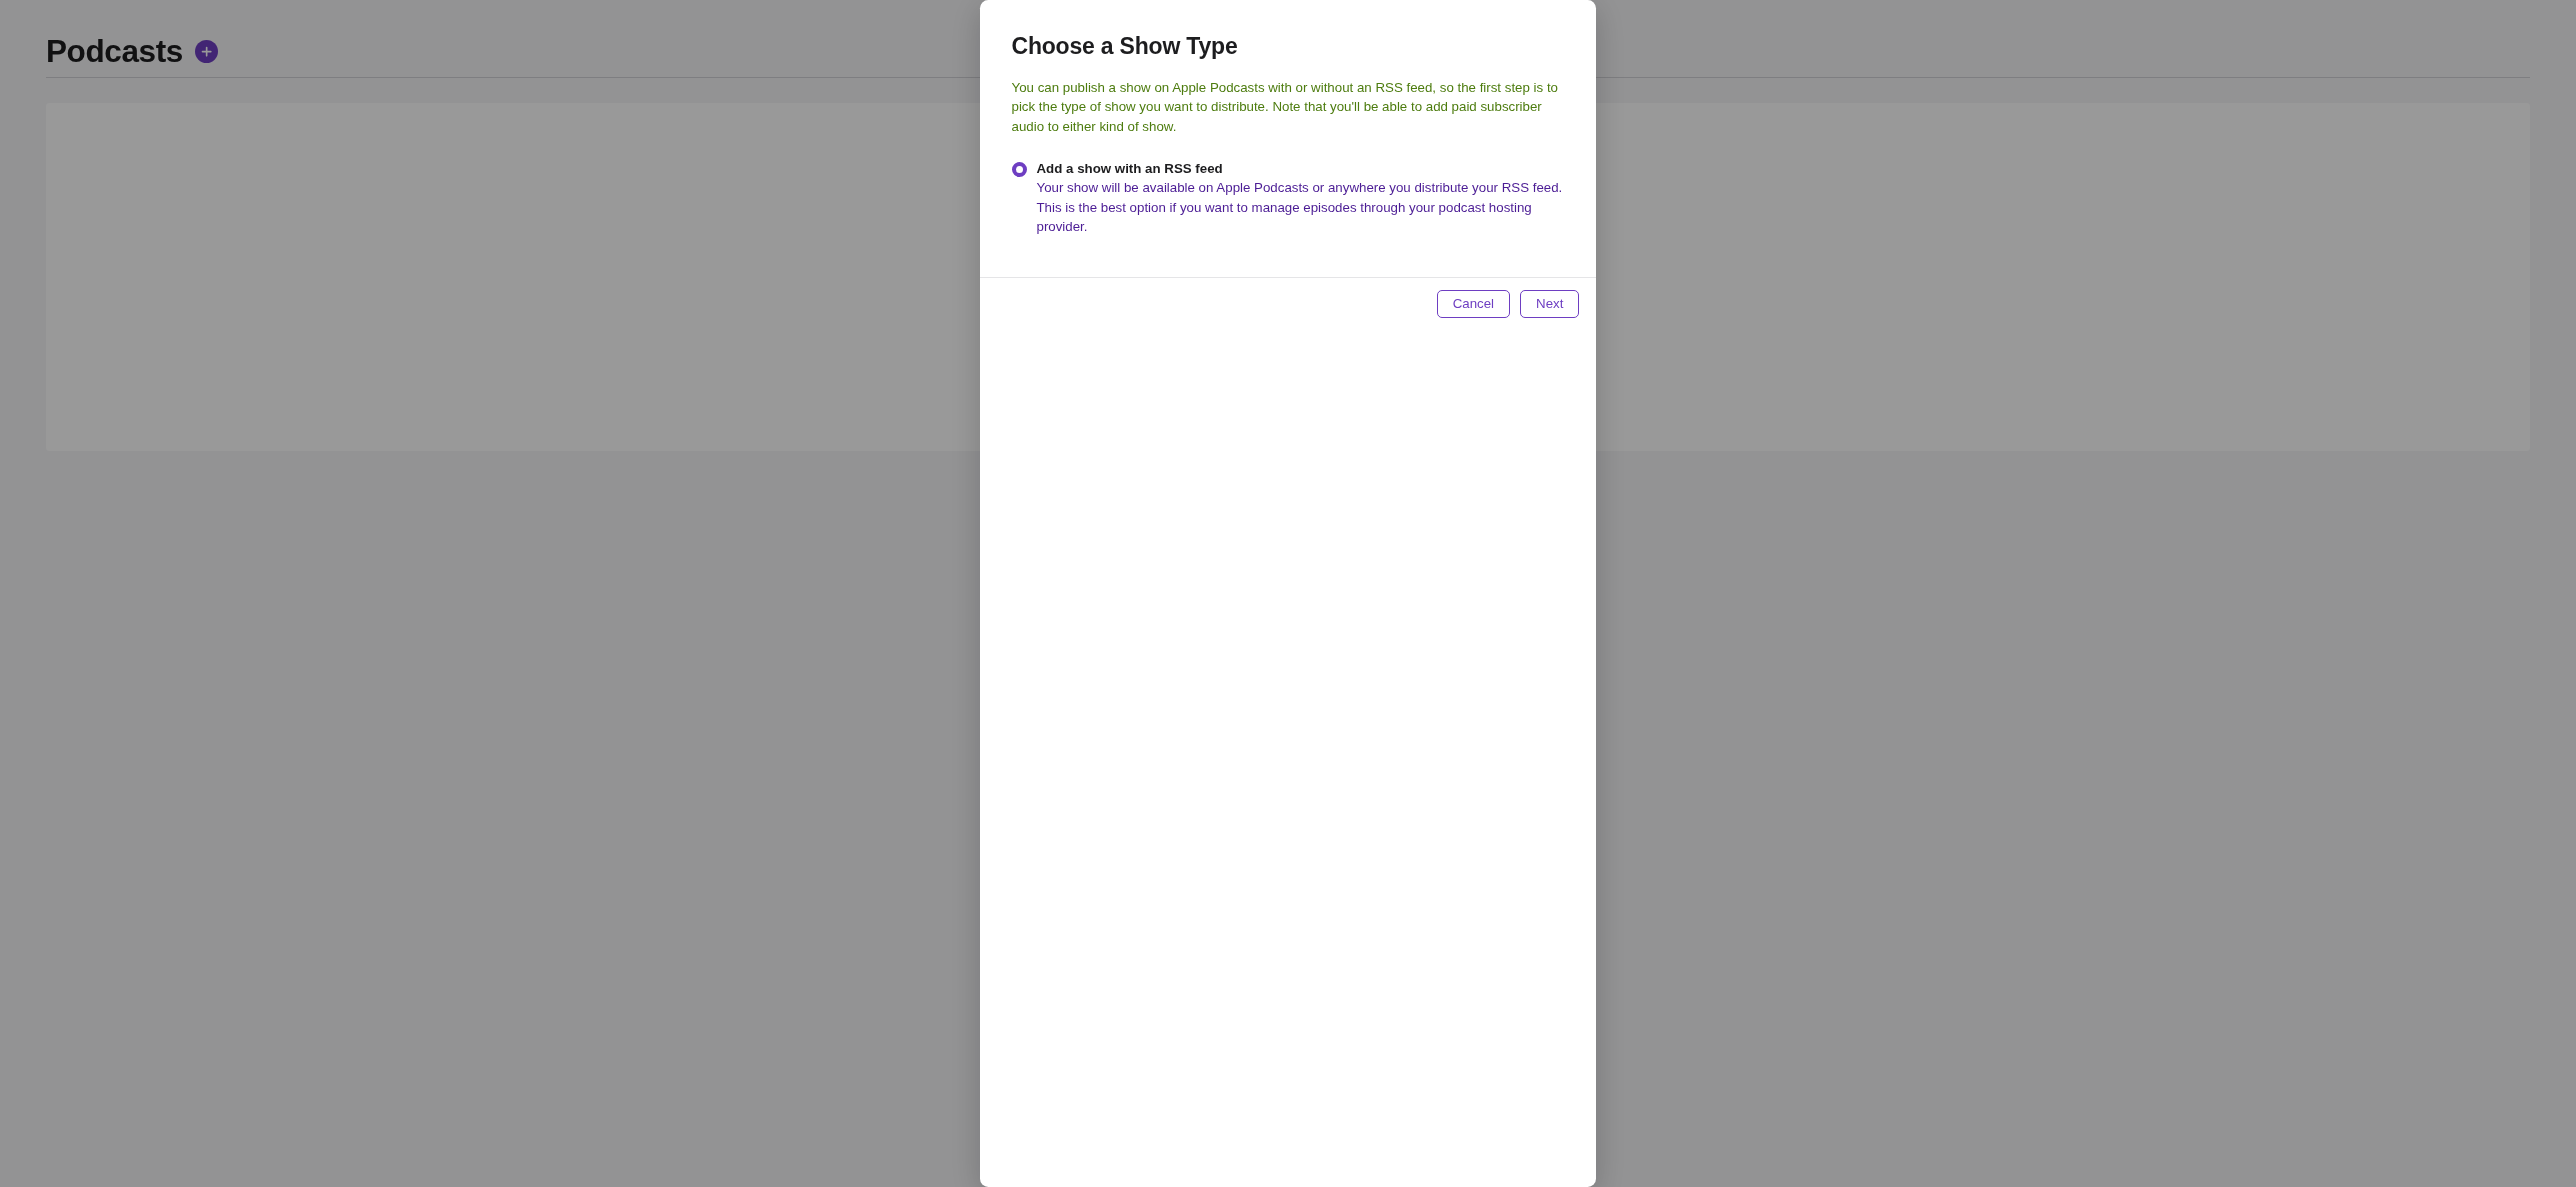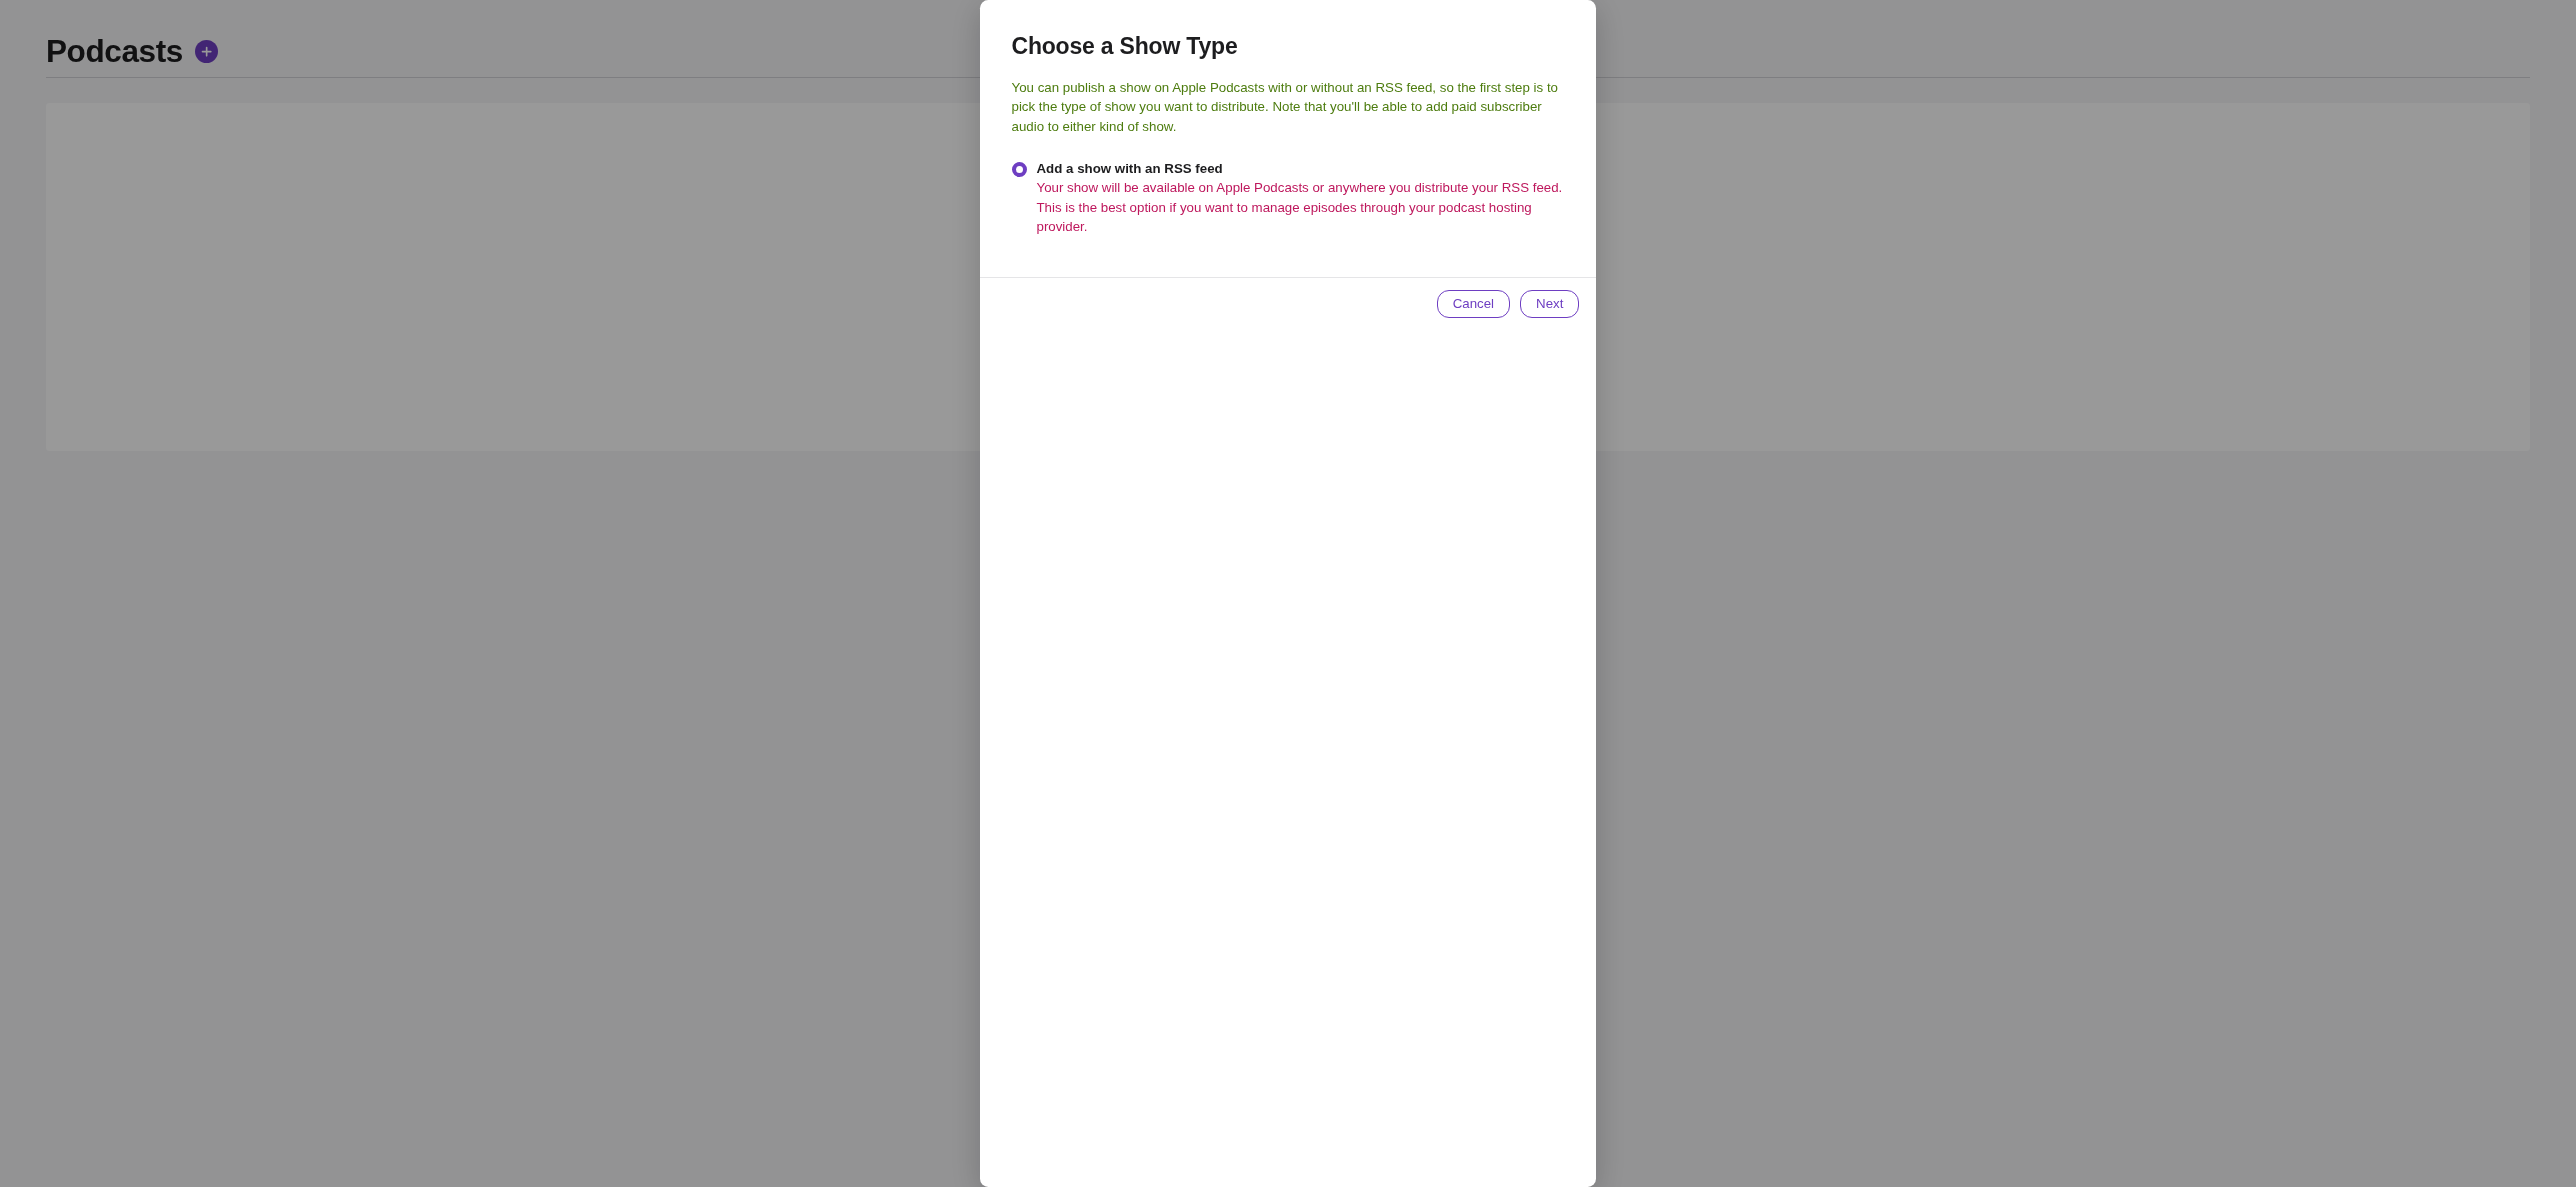--- a/index.html
+++ b/index.html
@@ -135,35 +135,35 @@
     .radio-label {
       font-size: 13.3px;
       font-weight: 600;
       color: #1d1d1f;
       margin-bottom: 2.5px;
     }
     
     .radio-description {
       font-size: 13.3px;
       line-height: 1.45;
-      color: #be185d;
+      color: #4c1d95;
     }
     
     .modal-footer {
       border-top: 0.8px solid #e5e5e7;
       padding: 11.6px 16.6px;
       display: flex;
       justify-content: flex-end;
       gap: 10px;
     }
     
     .btn {
       padding: 5.8px 15px;
       font-size: 13.3px;
-      border-radius: 12px;
+      border-radius: 5px;
       border: 0.8px solid #6e3ec2;
       background: #ffffff;
       color: #6e3ec2;
       cursor: pointer;
       font-family: inherit;
       font-weight: 400;
     }
   </style>
 </head>
 <body>

